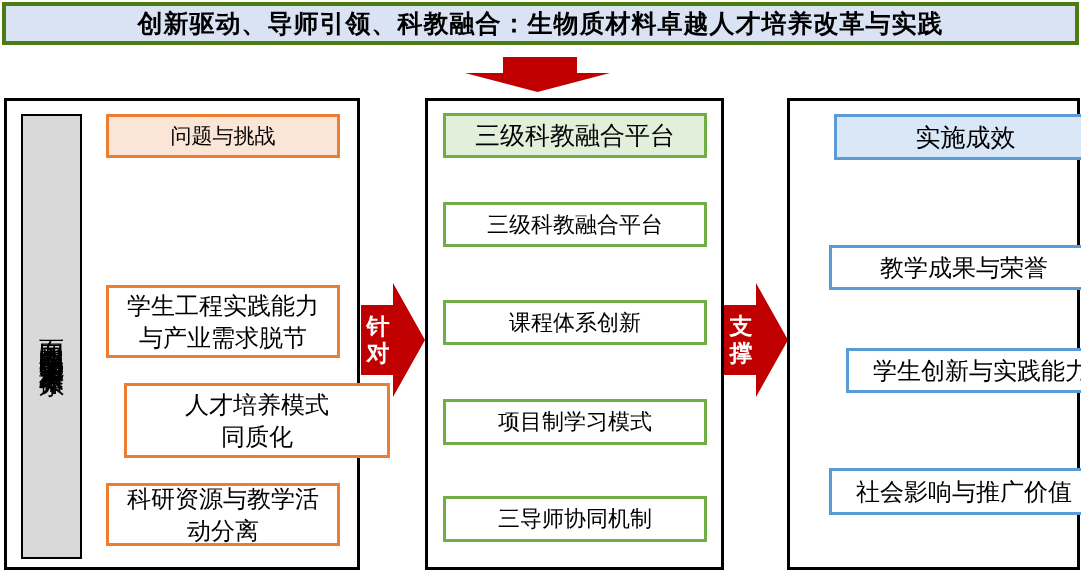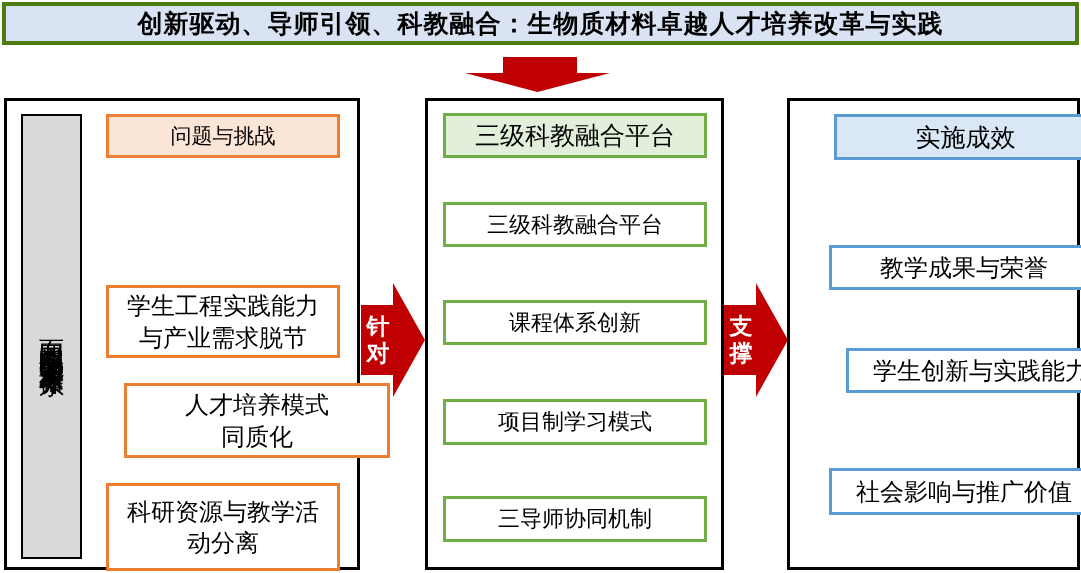--- a/index.html
+++ b/index.html
@@ -58,21 +58,21 @@
 
     <div class="abs flexc o-box o-head" style="left:99px; top:13px; width:234px; height:44px;">问题与挑战</div>
 
 
     <div class="abs flexc pre o-box" style="left:99px; top:184px; width:234px; height:73px;">学生工程实践能力
 与产业需求脱节</div>
 
     <div class="abs flexc pre o-box" style="left:99px; top:282px; width:266px; height:75px;margin-left:18px;">人才培养模式
 同质化</div>
 
-    <div class="abs flexc pre o-box" style="left:99px; top:382px; width:234px; height:88px;">科研资源与教学活
+    <div class="abs flexc pre o-box" style="left:99px; top:382px; width:234px; height:63px;">科研资源与教学活
 动分离</div>
   </div>
 
   <div class="abs" style="left:361px; top:283px; width:64px; height:114px;">
     <svg width="64" height="114" viewBox="0 0 64 114">
       <polygon points="0,22 32,22 32,0 64,57 32,114 32,92 0,92" fill="#c00000"></polygon>
     </svg>
     <div class="side-arrow-label">针
 对</div>
   </div>

